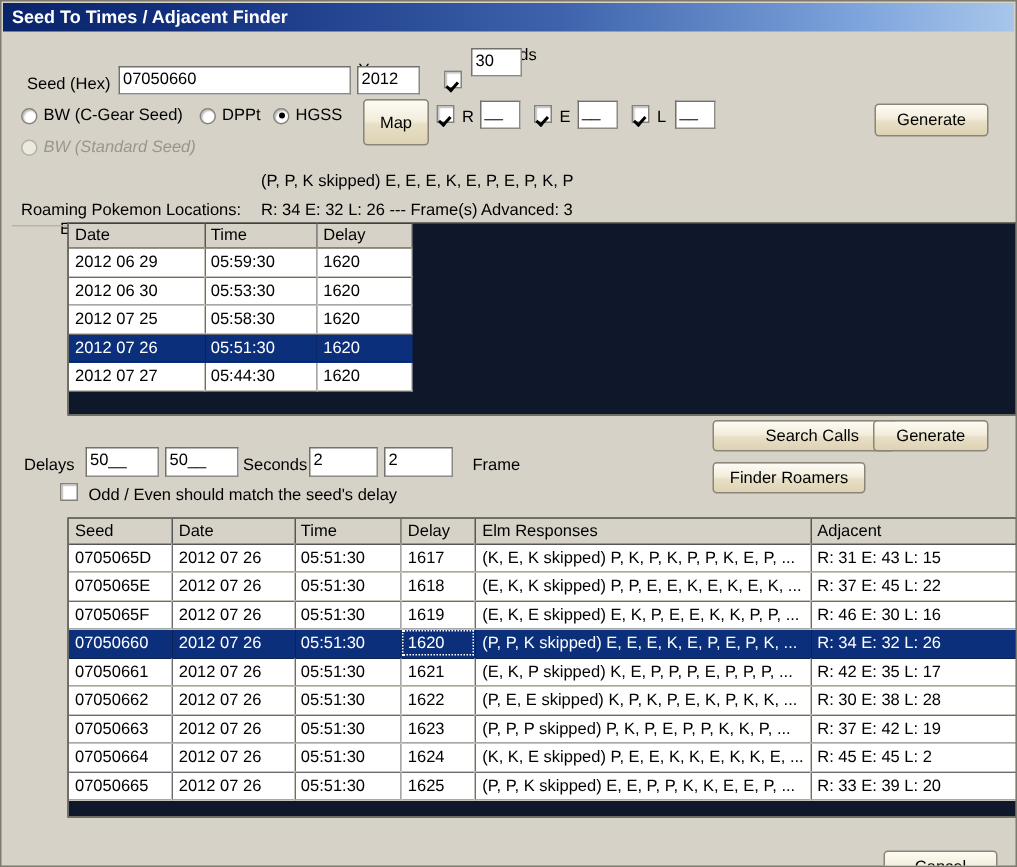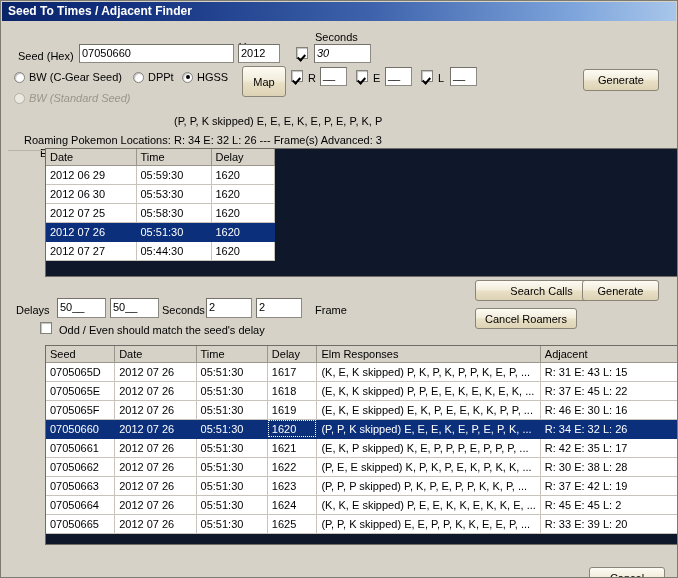--- a/index.html
+++ b/index.html
@@ -253,21 +253,21 @@
     <span class="abs lbl" style="left:16px; top:28px;">Seed (Hex)</span>
     <div class="tbox" style="left:77px; top:22px; width:155px; height:19px; line-height:17px;">07050660</div>
 
     <span class="abs lbl" style="left:237px; top:19px;">Year</span>
     <div class="tbox" style="left:236px; top:22px; width:42px; height:19px; line-height:17px;">2012</div>
 
     <span class="abs lbl" style="left:313px; top:9px;">Seconds</span>
     <div class="cbox-wrap" style="left:294px; top:25px;">
       <span class="cbox checked"></span>
     </div>
-    <div class="tbox" style="left:312px; top:22px; width:57px; height:19px; line-height:17px;font-style:italic;">30</div>
+    <div class="tbox" style="left:312px; top:10px; width:34px; height:19px; line-height:17px;">30</div>
 
     <div class="radio-wrap" style="left:12px; top:49px;">
       <span class="radio"></span>
       <span class="lbl">BW (C-Gear Seed)</span>
     </div>
     <div class="radio-wrap" style="left:131px; top:49px;">
       <span class="radio"></span>
       <span class="lbl">DPPt</span>
     </div>
     <div class="radio-wrap" style="left:180px; top:49px;">
@@ -296,21 +296,21 @@
     <div class="cbox-wrap" style="left:419px; top:48px;">
       <span class="cbox checked"></span>
     </div>
     <span class="abs lbl" style="left:436px; top:50px;">L</span>
     <div class="tbox" style="left:448px; top:45px; width:27px; height:19px; line-height:15px;">__</div>
 
     <div class="btn" style="left:581px; top:47px; width:76px; height:22px;">Generate</div>
 
     <span class="abs lbl" style="left:38px; top:93px;margin-top:32px;">Elm Responses for Seed:</span>
     <span class="abs lbl" style="left:172px; top:93px;">(P, P, K skipped)   E, E, E, K, E, P, E, P, K, P</span>
-    <span class="abs lbl" style="left:22px; top:112px;">Roaming Pokemon Locations:</span>
+    <span class="abs lbl" style="left:12px; top:112px;">Roaming Pokemon Locations:</span>
     <span class="abs lbl" style="left:172px; top:112px;">R: 34  E: 32  L: 26  ---  Frame(s) Advanced: 3</span>
 
     <div class="sep" style="left:6px; top:128px; width:662px;"></div>
 
     <div class="grid" style="left:7px; top:126px; width:658px; height:129px;">
       <div class="grid-inner">
         <table>
           <colgroup>
               <col style="width:90px">
               <col style="width:75px">
@@ -374,21 +374,21 @@
 
     <span class="abs lbl" style="left:313px; top:282px;">Frame</span>
 
     <div class="cbox-wrap" style="left:38px; top:300px;">
       <span class="cbox"></span>
     </div>
     <span class="abs lbl" style="left:57px; top:302px;">Odd / Even should match the seed's delay</span>
 
     <div class="btn" style="left:473px; top:258px; width:122px; height:21px;padding-left:11px;">Search Calls</div>
     <div class="btn" style="left:580px; top:258px; width:77px; height:21px;">Generate</div>
-    <div class="btn" style="left:473px; top:286px; width:102px; height:21px;">Cancel Roamers</div>
+    <div class="btn" style="left:473px; top:286px; width:102px; height:21px;">Finder Roamers</div>
 
     <div class="grid" style="left:7px; top:323px; width:658px; height:200px;">
       <div class="grid-inner">
         <table>
           <colgroup>
             <col style="width:69px">
               <col style="width:82px">
               <col style="width:72px">
             <col style="width:50px">
               <col style="width:222px">

